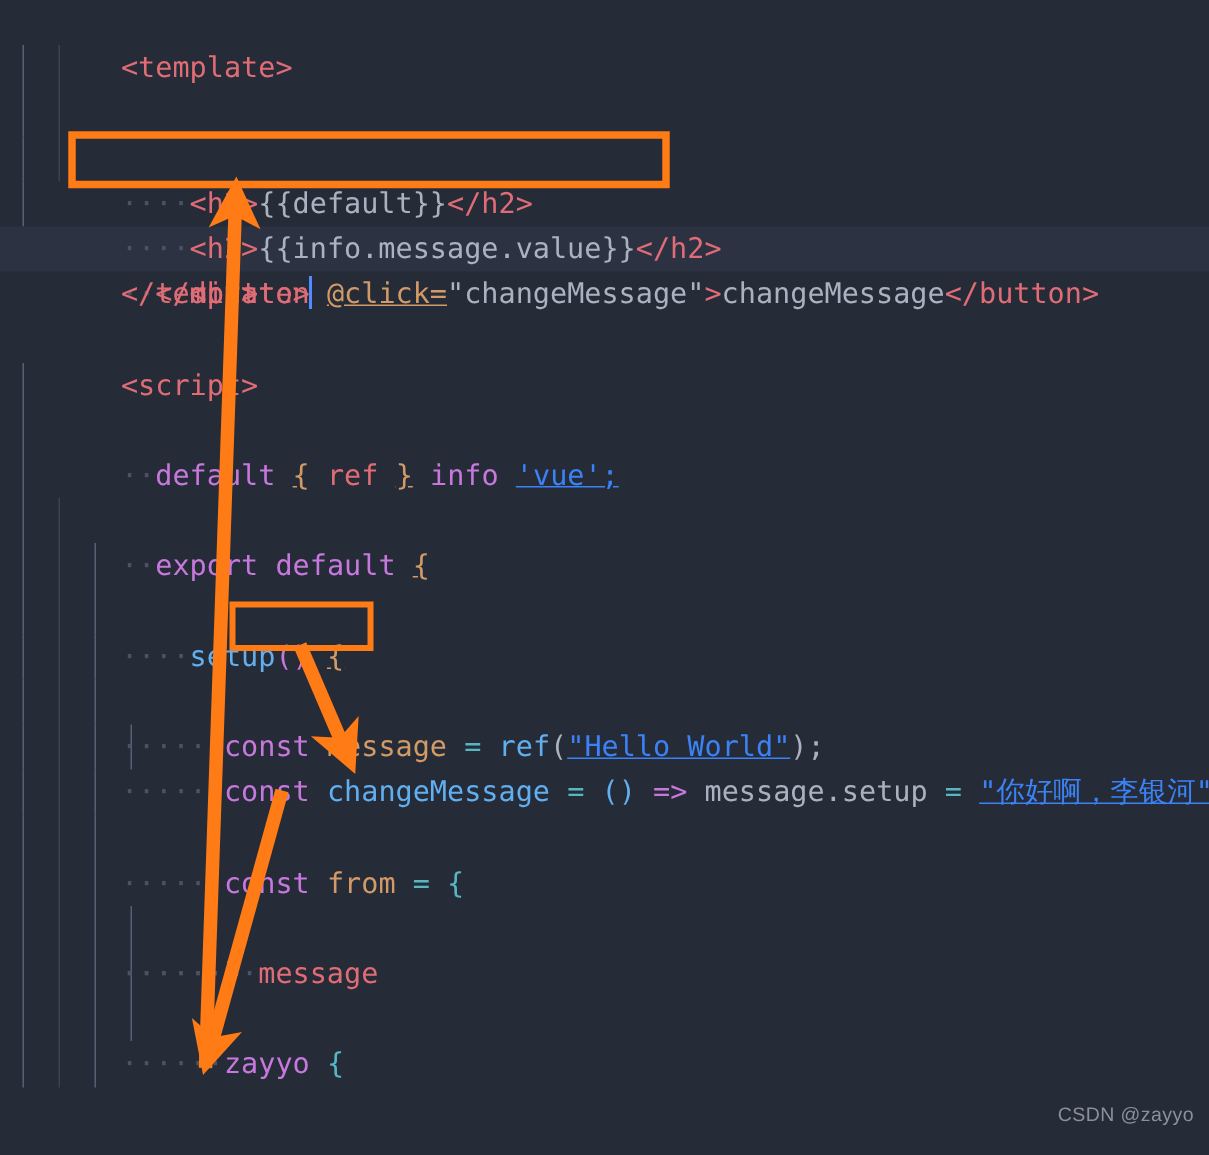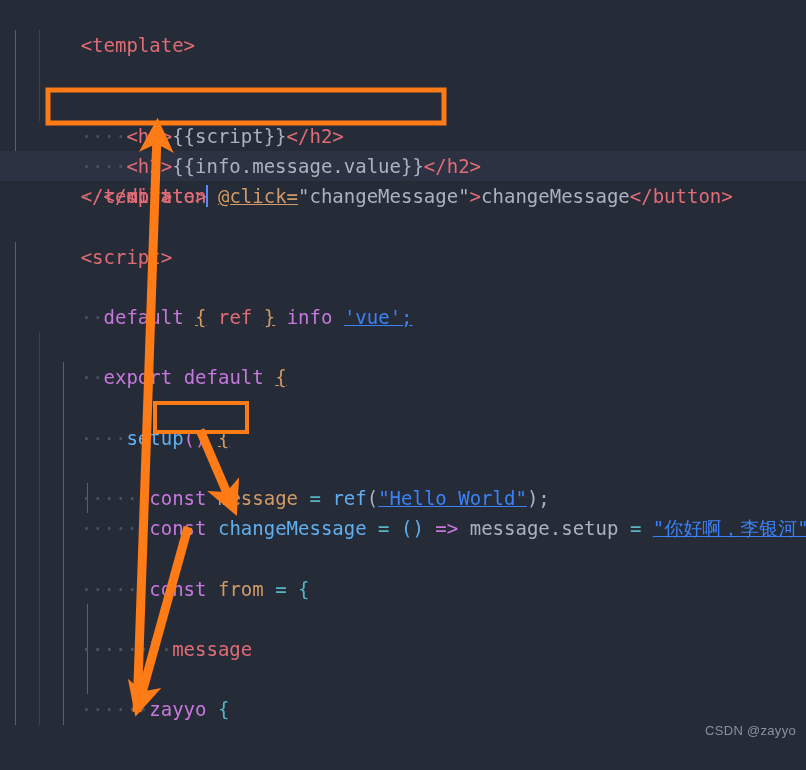--- a/index.html
+++ b/index.html
@@ -87,21 +87,21 @@
     left: 0; top: 0;
     width: 806px; height: 770px;
     z-index: 5;
     pointer-events: none;
   }
 
   
   #watermark {
     position: absolute;
     right: 10px;
-    bottom: 24px;
+    bottom: 12px;
     color: #8a909c;
     font-family: "Liberation Sans", sans-serif;
     font-size: 13px;
     z-index: 6;
     letter-spacing: .3px;
   }
 </style>
 </head>
 <body>
 
@@ -110,21 +110,21 @@
   <div id="code">
 
     <div class="line">
       <span class="txt"><span class="tag">&lt;template&gt;</span></span>
     </div>
 
 
     <div class="line">
       <span class="guide g1 active"></span>
       <span class="guide g2"></span>
-      <span class="txt"><span class="ws">····</span><span class="tag">&lt;h2&gt;</span><span class="plain">{{script}}</span><span class="tag">&lt;/h2&gt;</span></span>
+      <span class="txt"><span class="ws">····</span><span class="tag">&lt;h2&gt;</span><span class="plain">{{default}}</span><span class="tag">&lt;/h2&gt;</span></span>
     </div>
 
     <div class="line">
       <span class="guide g1 active"></span>
       <span class="guide g2"></span>
       <span class="txt"><span class="ws">····</span><span class="tag">&lt;h2&gt;</span><span class="plain">{{info.message.value}}</span><span class="tag">&lt;/h2&gt;</span></span>
     </div>
 
     <div class="line">
       <span class="guide g1 active"></span>

